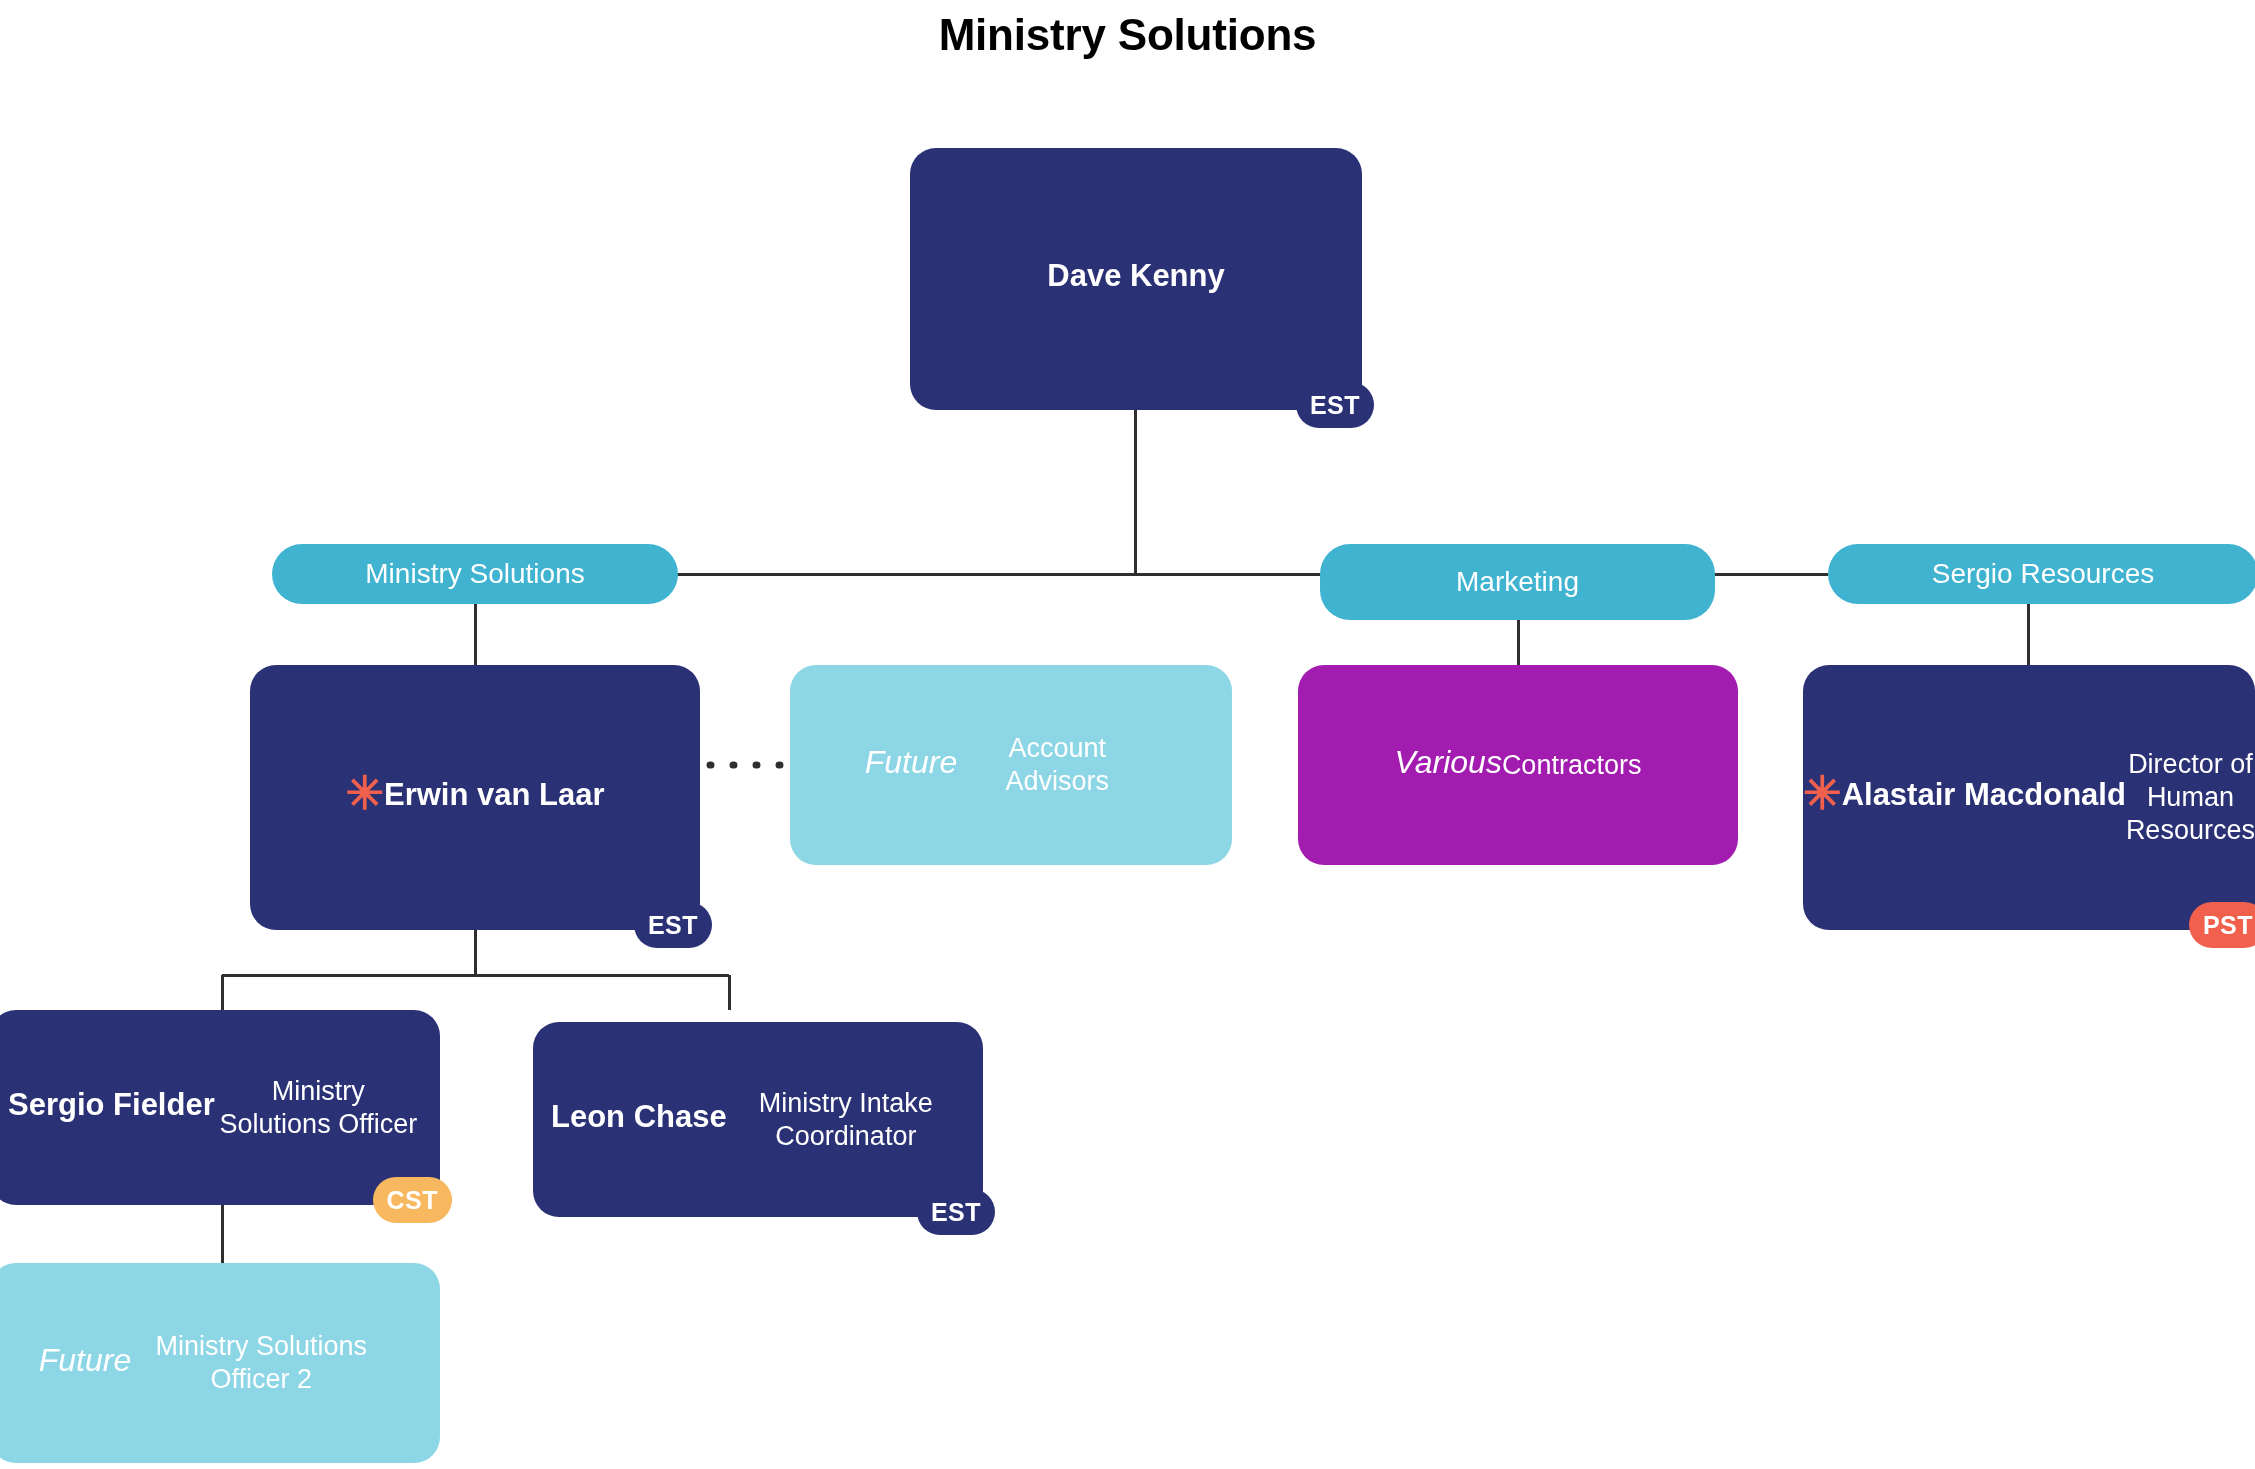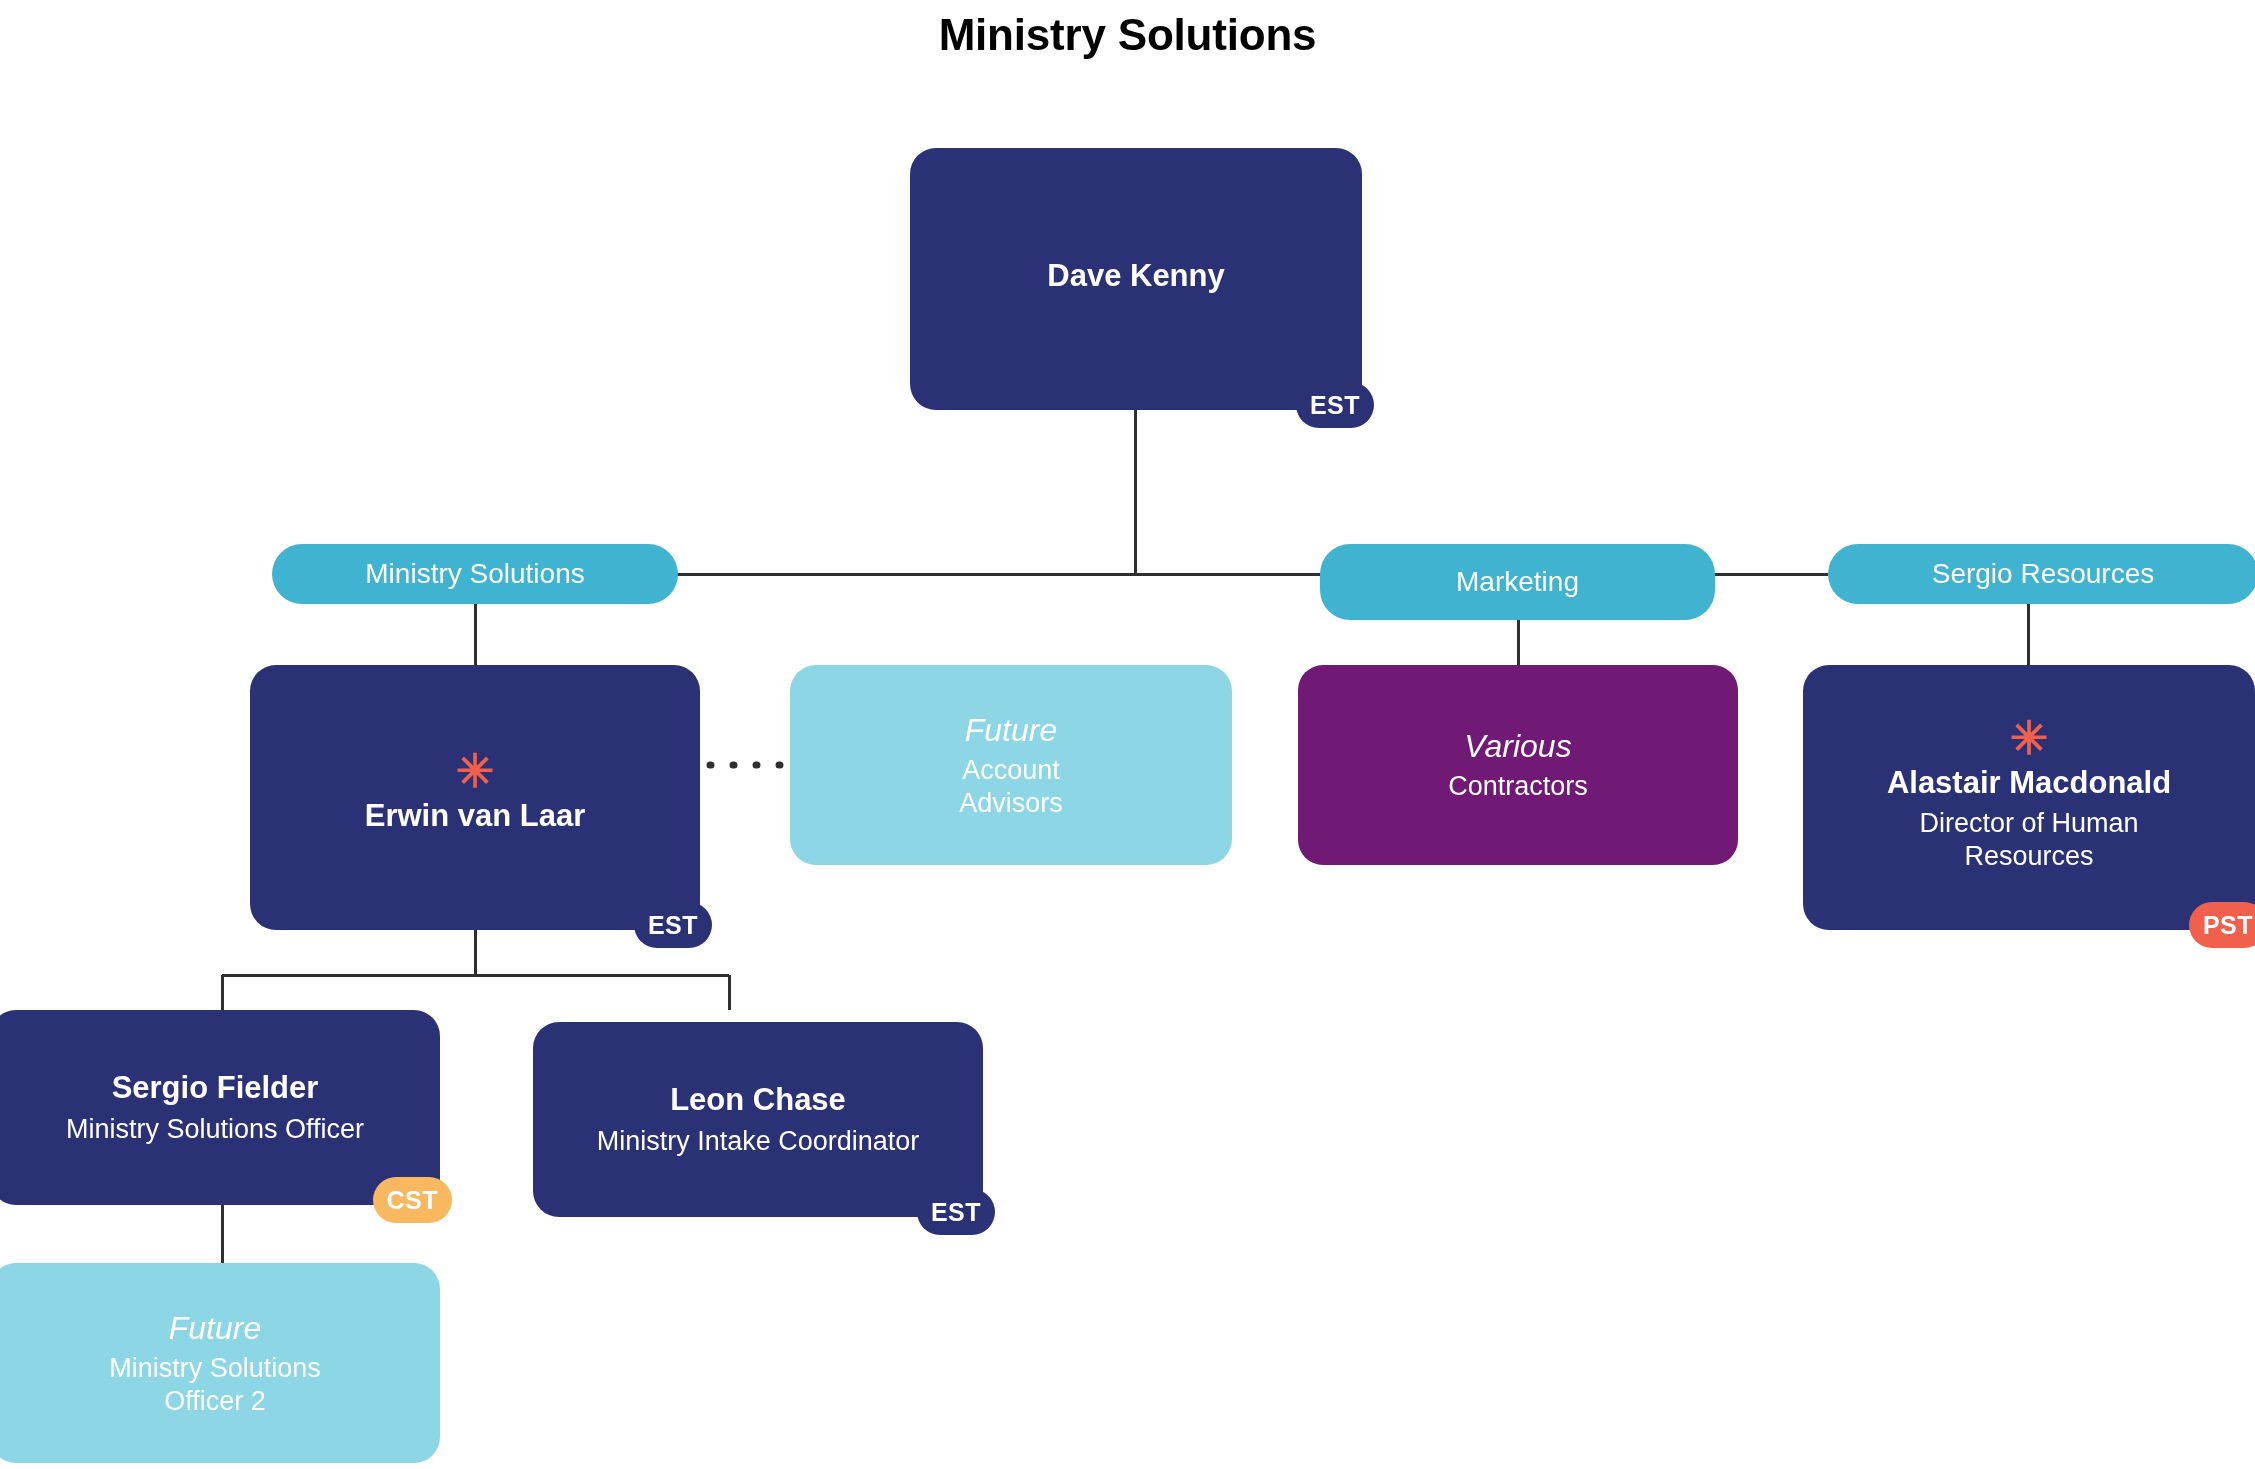--- a/index.html
+++ b/index.html
@@ -41,31 +41,30 @@
     height: 1469px;
     pointer-events: none;
   }
 
   
   .node {
     position: absolute;
     box-sizing: border-box;
     border-radius: 26px;
     display: flex;
-    flex-direction: column;
     align-items: center;
     justify-content: center;
     padding: 14px 18px;
     text-align: center;
     color: #ffffff;
     line-height: 1.22;
   }
   .node.navy      { background: #2B3175; }
   .node.lightblue { background: #8DD6E6; }
-  .node.grey      { background: #701a75; border-radius: 25px; }
+  .node.grey      { background: #a21caf; }
 
   .node-star {
     color: #F0604D;
     font-size: 46px;
     line-height: 0.7;
     font-weight: 700;
     margin-bottom: 12px;
     height: 30px;
     display: block;
   }

